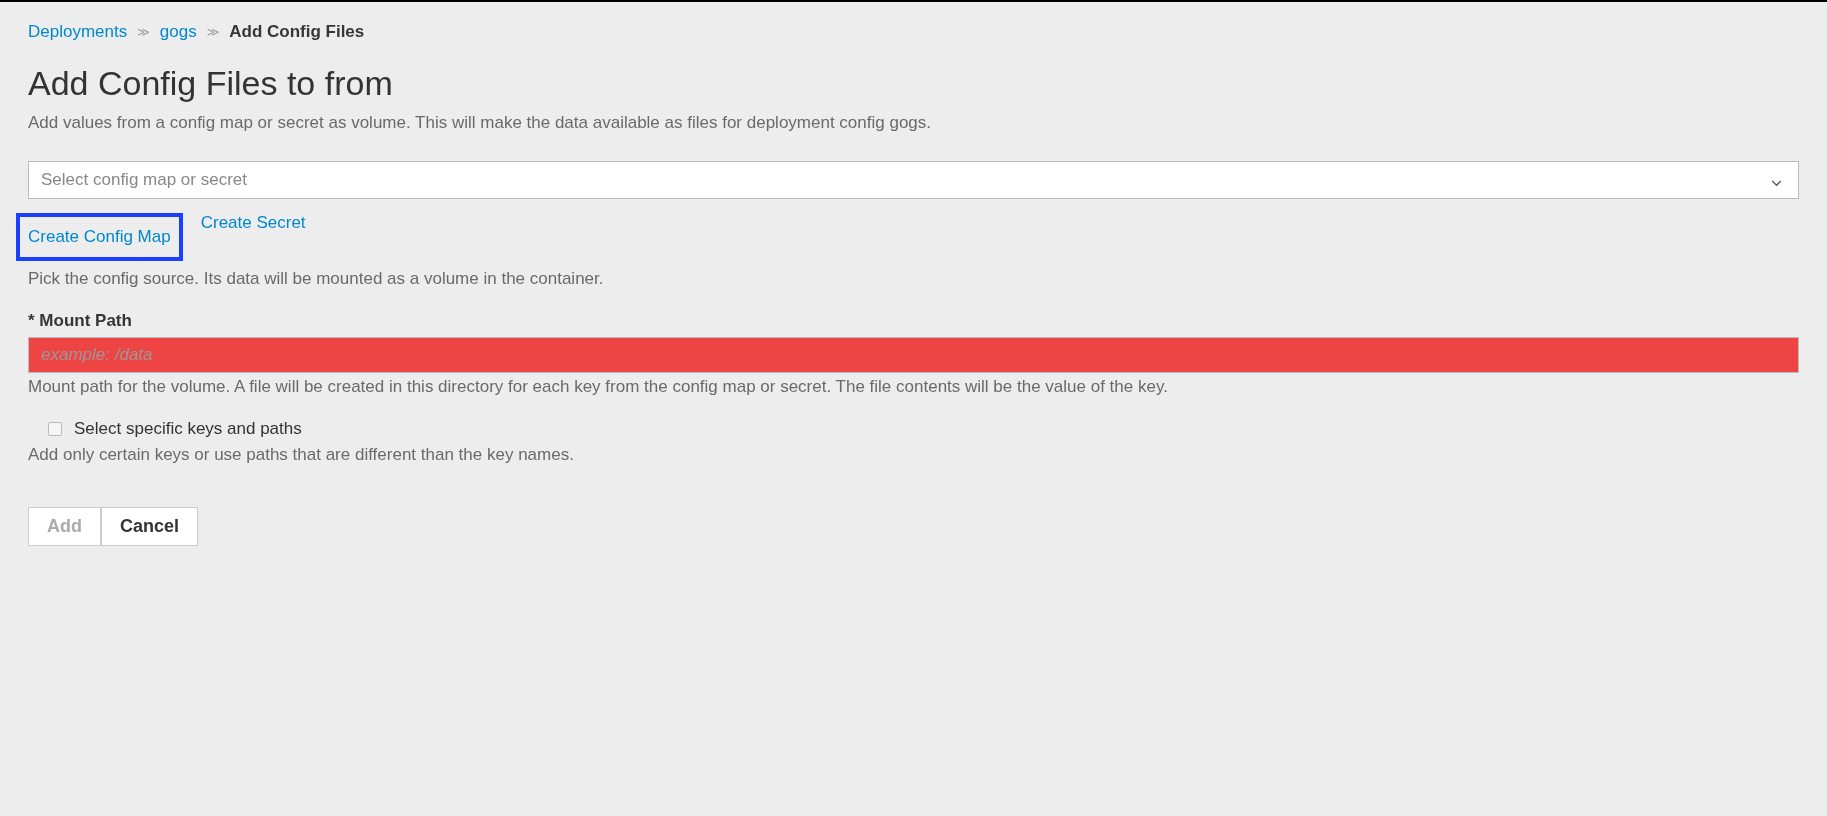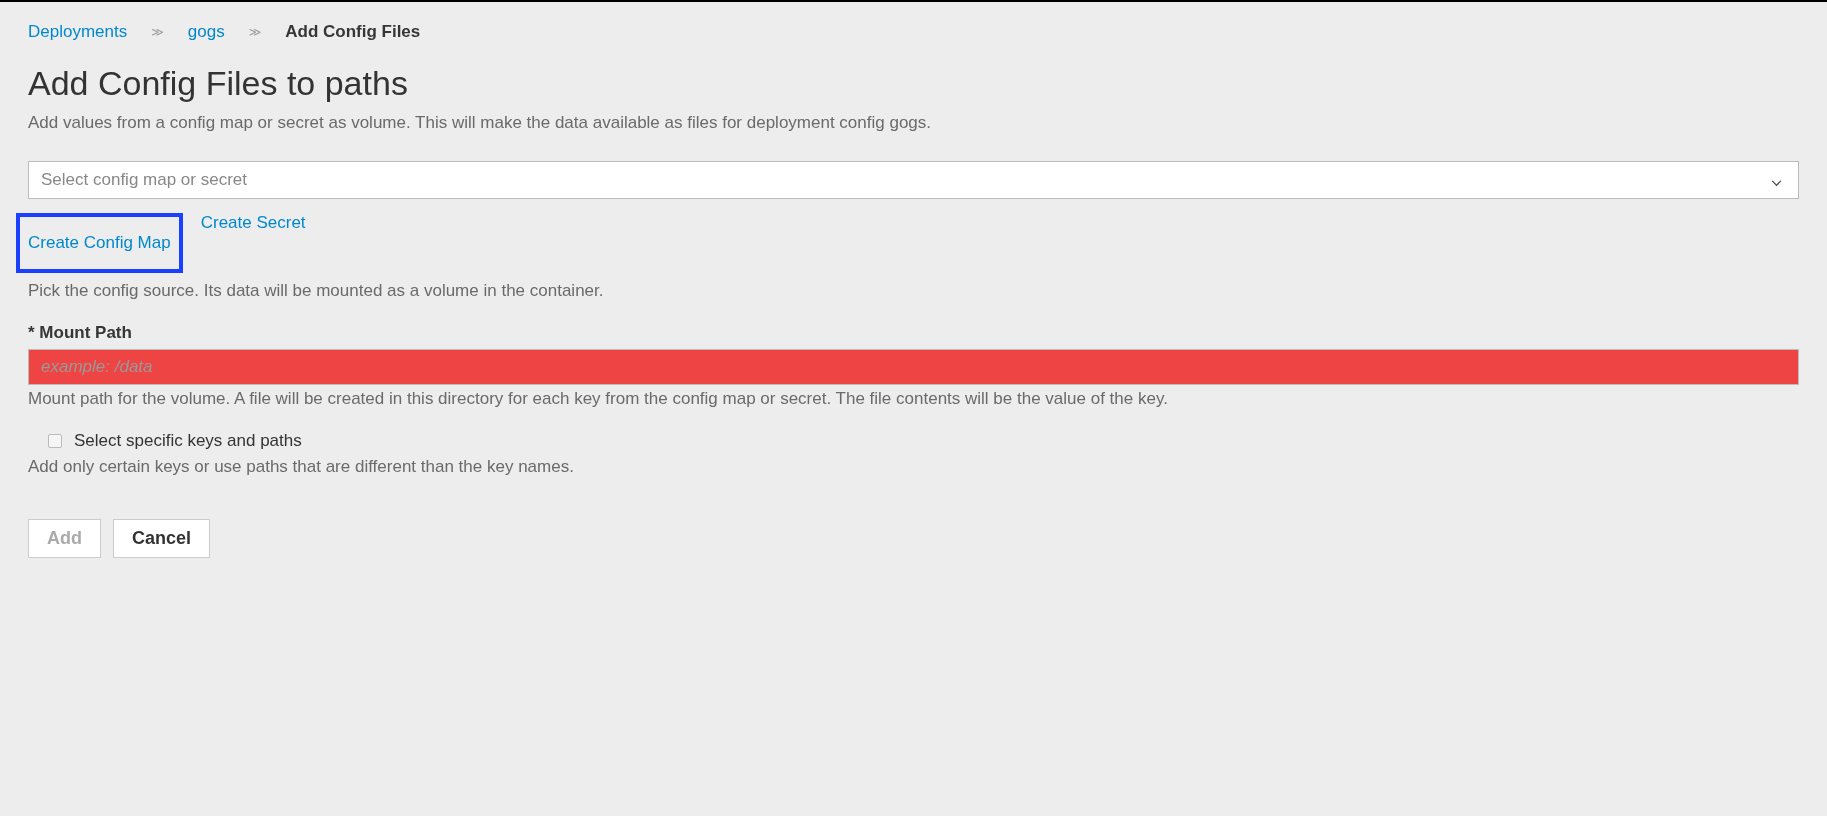--- a/index.html
+++ b/index.html
@@ -9,21 +9,21 @@
       color: #333;
       padding: 20px 28px;
       font-size: 16px;
       border-top: 2px solid #000;
     }
     a { color: #0088ce; text-decoration: none; cursor: pointer; }
 
     .breadcrumb {
       display: flex;
       align-items: center;
-      gap: 24px;
+      gap: 10px;
       font-size: 17px;
       margin-bottom: 22px;
       flex-wrap: wrap;
     }
     .breadcrumb .sep { color: #9c9c9c; font-size: 12px; }
     .breadcrumb .current { color: #363636; font-weight: 600; }
 
     h1.page-title {
       font-weight: 300;
       font-size: 34px;
@@ -62,21 +62,21 @@
 
     .link-row {
       margin-top: 14px;
       margin-bottom: 8px;
       display: flex;
       gap: 18px;
       font-size: 17px;
     }
     .highlight-box {
       border: 4px solid #1a3fff;
-      padding: 16px 8px;
+      padding: 10px 8px;
       display: inline-block;
       margin-left: -12px;
     }
     .help-text {
       color: #6a6a6a;
       font-size: 17px;
       margin-top: 4px;
     }
 
     .text-input {
@@ -101,21 +101,21 @@
     }
     .checkbox {
       width: 14px;
       height: 14px;
       border: 1px solid #bbb;
       background: #f5f5f5;
       border-radius: 2px;
       cursor: pointer;
     }
 
-    .button-row { margin-top: 42px; display: flex; gap: 12px; }
+    .button-row { margin-top: 42px; display: flex; }
     .btn {
       background: #fff;
       border: 1px solid #ccc;
       padding: 8px 18px;
       font-size: 18px;
       font-weight: 600;
       cursor: pointer;
       color: #333;
     }
     .btn.disabled { color: #aaa; cursor: not-allowed; background: #fff; }
@@ -124,21 +124,21 @@
 <body>
 
 <nav class="breadcrumb">
   <a>Deployments</a>
   <span class="sep">≫</span>
   <a>gogs</a>
   <span class="sep">≫</span>
   <span class="current">Add Config Files</span>
 </nav>
 
-<h1 class="page-title">Add Config Files to paths</h1>
+<h1 class="page-title">Add Config Files to from</h1>
 <p class="page-desc">Add values from a config map or secret as volume. This will make the data available as files for deployment config gogs.</p>
 
 <div class="form-group">
   <div class="select-wrap">
     <div class="select-input">
       <span>Select config map or secret</span>
       <span class="chevron">
         <svg width="11" height="7" viewBox="0 0 12 8">
             <path d="M1 1 L6 6 L11 1" stroke="#555" stroke-width="1.5" fill="none"></path>
           </svg>

